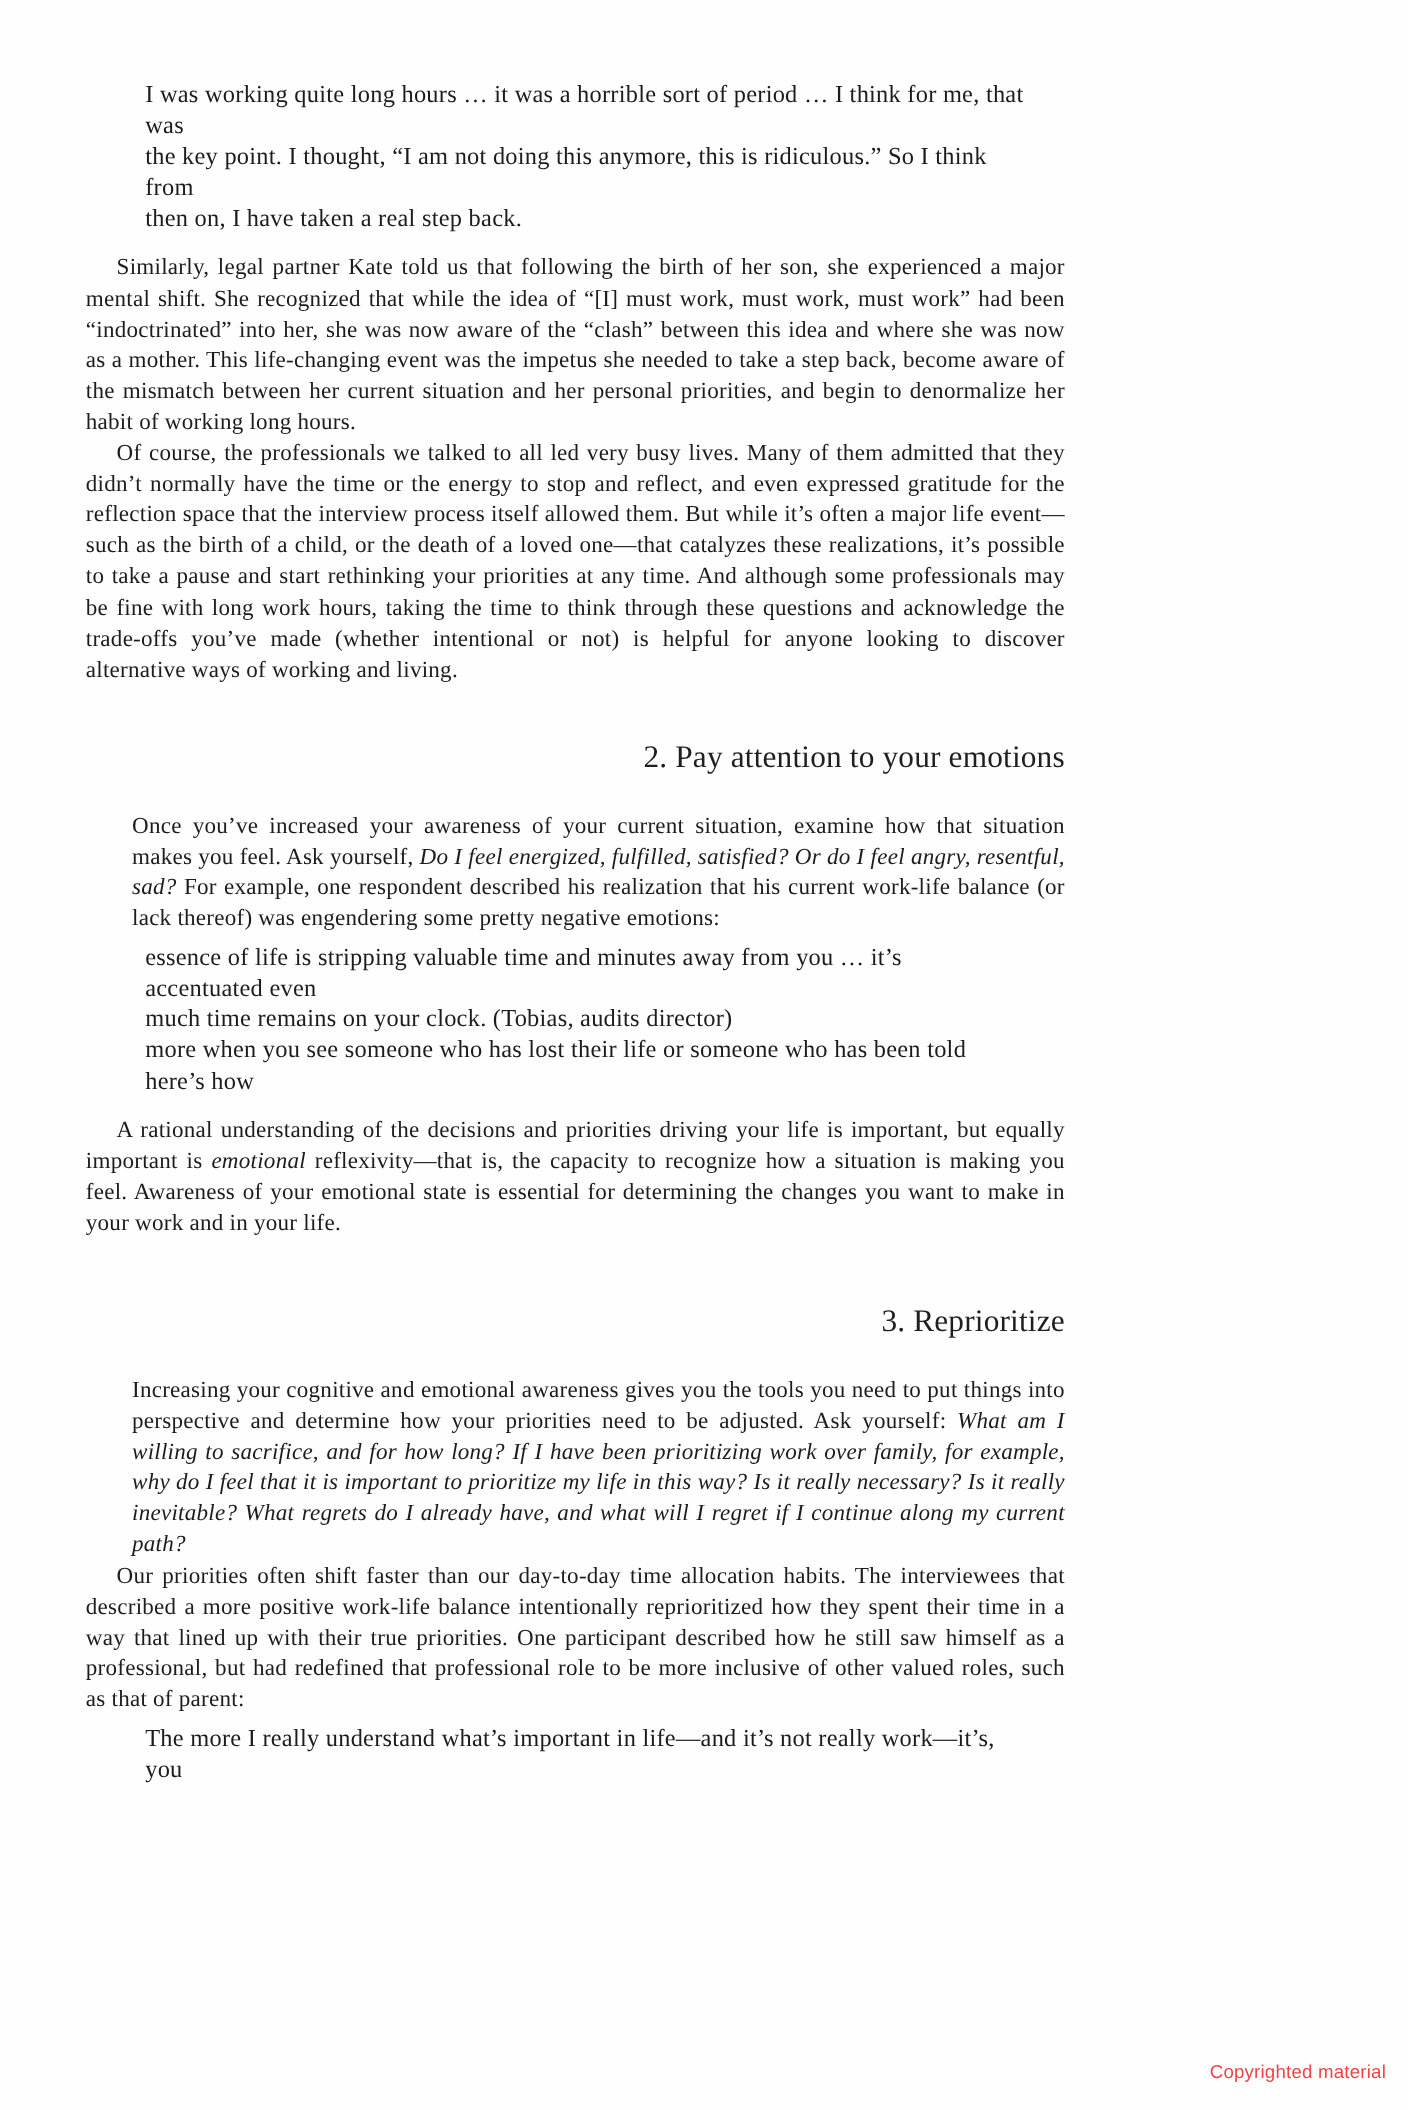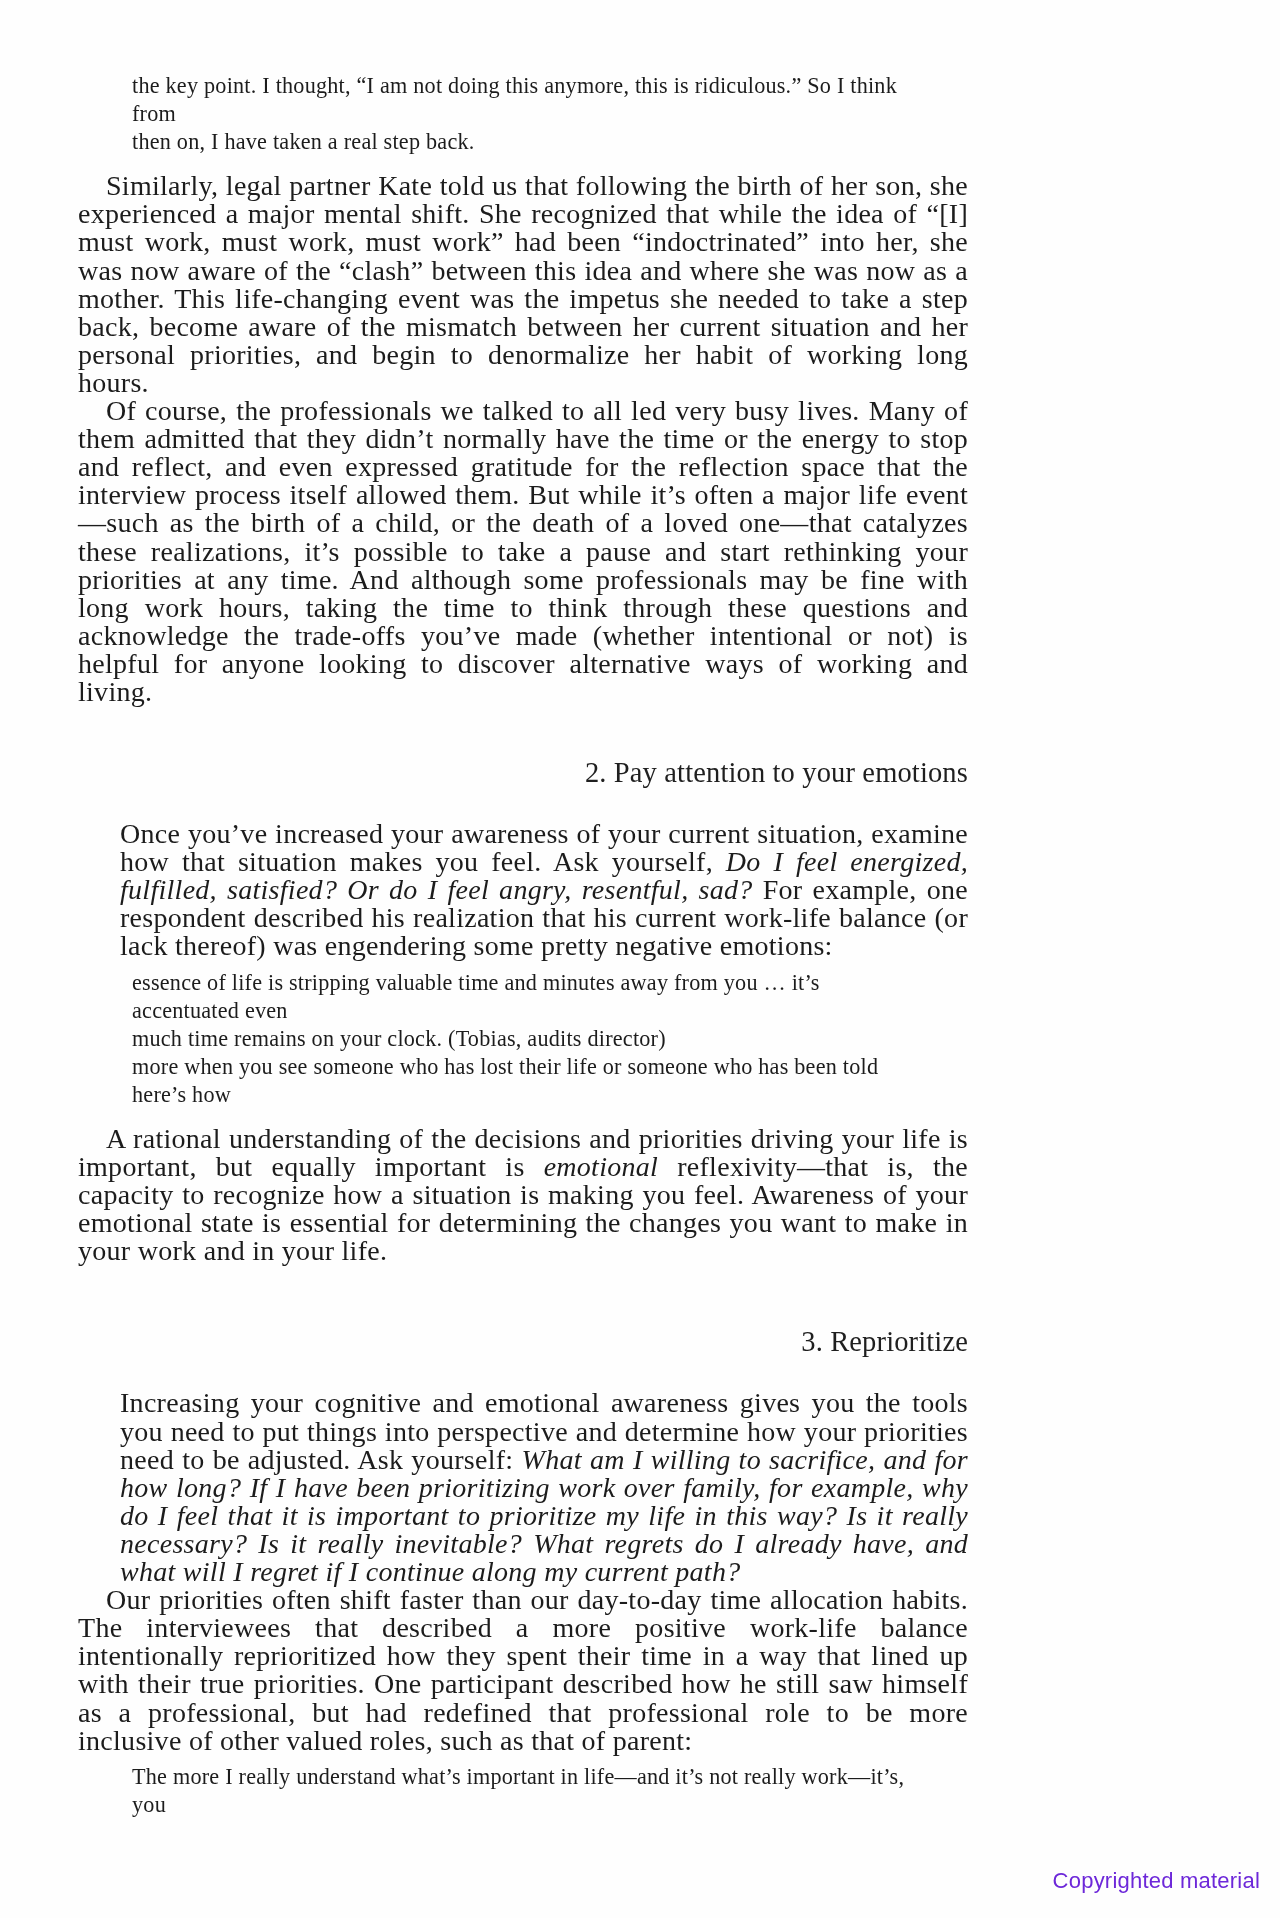--- a/index.html
+++ b/index.html
@@ -26,21 +26,21 @@
 
   .content {
     position: absolute;
     left: 78px;
     top: 72px;
     width: 890px;
   }
 
   p {
     margin: 0;
-    font-size: 28px;
+    font-size: 21px;
     line-height: 28.1px;
     text-align: justify;
     text-justify: inter-word;
     letter-spacing: 0.01em;
     color: #1c1c1c;
     -webkit-font-smoothing: antialiased;
   }
 
   p.indent { text-indent: 28px; }
   p.noindent { text-indent: 0; margin-left: 42px; }
@@ -74,34 +74,35 @@
   .gap-heading-after { height: 30px; }
   .gap-heading-before-2 { height: 60px; }
 
   em { font-style: italic; }
 
   .watermark {
     position: absolute;
     right: 20px;
     bottom: 24px;
     font-family: "Liberation Sans", "DejaVu Sans", sans-serif;
-    font-size: 22px;
-    color: #6d28d9;
+    font-size: 17px;
+    color: #ef4444;
     letter-spacing: 0.01em;
     white-space: nowrap;
   }
 </style>
 </head>
 <body>
 
 <div class="page">
 
   <div class="content">
 
     <div class="blockquote">
+      <p>I was working quite long hours … it was a horrible sort of period … I think for me, that was</p>
       <p>the key point. I thought, “I am not doing this anymore, this is ridiculous.” So I think from</p>
       <p>then on, I have taken a real step back.</p>
     </div>
 
     <div class="gap-sm"></div>
 
     <p class="indent">Similarly, legal partner Kate told us that following the birth of her son, she experienced a major mental shift. She recognized that while the idea of “[I] must work, must work, must work” had been “indoctrinated” into her, she was now aware of the “clash” between this idea and where she was now as a mother. This life-changing event was the impetus she needed to take a step back, become aware of the mismatch between her current situation and her personal priorities, and begin to denormalize her habit of working long hours.</p>
 
     <p class="indent">Of course, the professionals we talked to all led very busy lives. Many of them admitted that they didn’t normally have the time or the energy to stop and reflect, and even expressed gratitude for the reflection space that the interview process itself allowed them. But while it’s often a major life event—such as the birth of a child, or the death of a loved one—that catalyzes these realizations, it’s possible to take a pause and start rethinking your priorities at any time. And although some professionals may be fine with long work hours, taking the time to think through these questions and acknowledge the trade-offs you’ve made (whether intentional or not) is helpful for anyone looking to discover alternative ways of working and living.</p>
 

